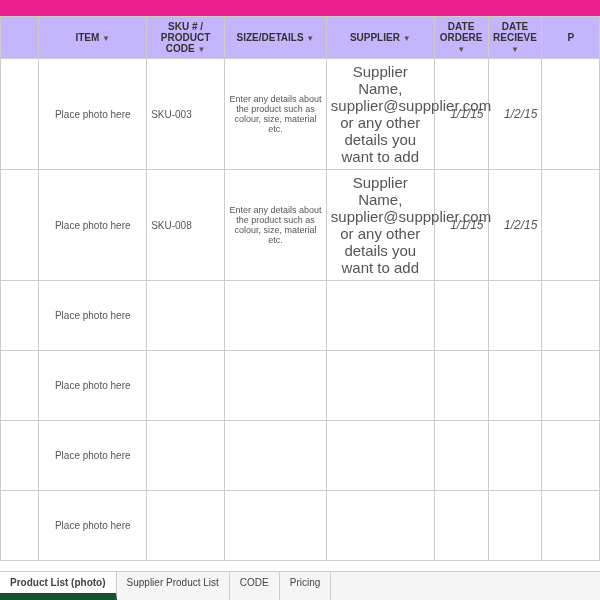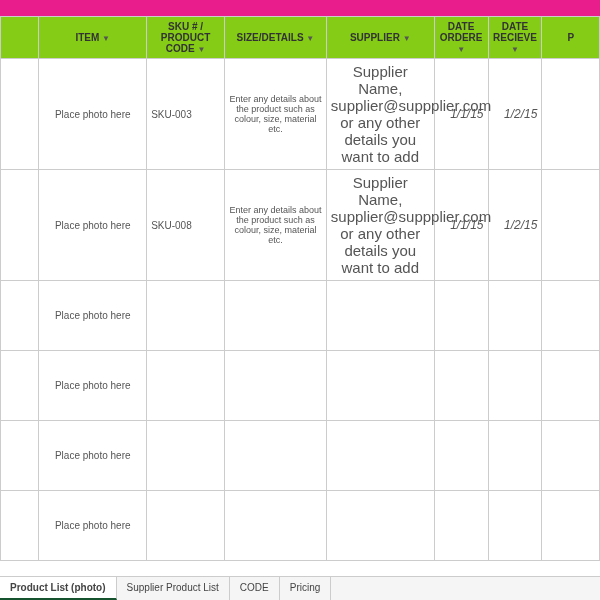--- a/index.html
+++ b/index.html
@@ -28,21 +28,21 @@
     }
 
     table {
       width: 100%;
       border-collapse: collapse;
       table-layout: fixed;
     }
 
     thead tr th {
       border: 1px solid #ccc;
-      background: #84cc16;
+      background: #c4b5fd;
       text-align: center;
       font-size: 10px;
       font-weight: bold;
       vertical-align: middle;
       padding: 4px 2px;
       color: #333;
     }
 
     .header-dropdown {
       display: inline-block;
@@ -124,21 +124,21 @@
       font-size: 10px;
       color: #444;
       border-right: 1px solid #ccc;
       white-space: nowrap;
       cursor: pointer;
     }
 
     .tab-item.active {
       background: #fff;
       font-weight: bold;
-      border-bottom: 2px solid #14532d;
+      border-bottom: 7px solid #14532d;
     }
   </style>
 </head>
 <body>
 
 <div class="page-title"></div>
 
 <div class="table-wrapper">
   <table>
     <thead>

